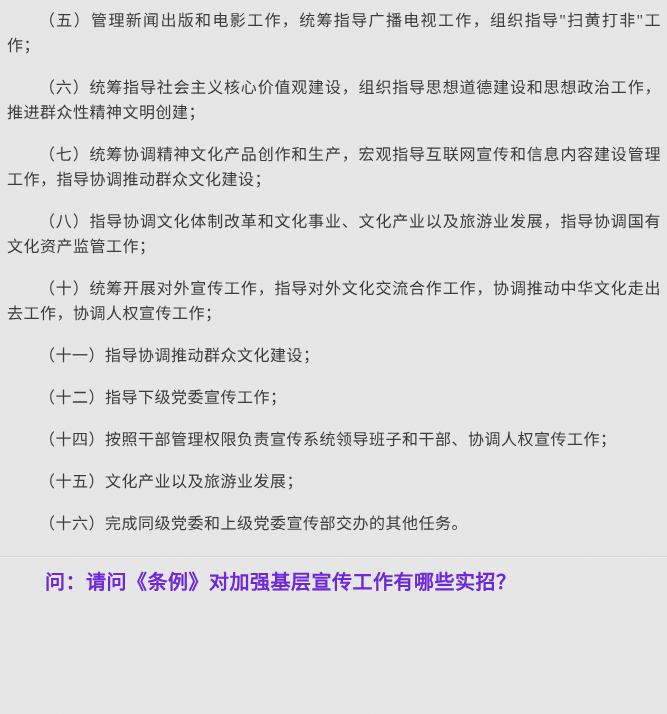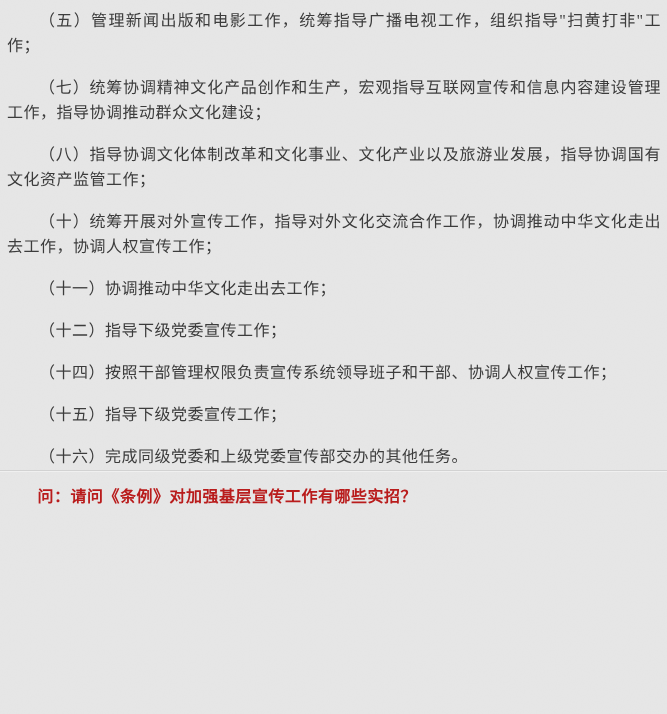--- a/index.html
+++ b/index.html
@@ -32,57 +32,58 @@
   .clause {
     margin: 0 0 17px 0;
     font-size: 16px;
     line-height: 25px;
     color: #3c3c3c;
     text-indent: 2em;
     text-align: justify;
     letter-spacing: 0.5px;
   }
   .clause.last {
-    margin-bottom: 1px;
+    margin-bottom: 20px;
   }
   .divider {
     height: 0;
     border-top: 1px solid #d2d2d2;
     border-bottom: 1px solid #f0f0f0;
     margin: 0 -6px 0 -7px;
   }
   .question {
     margin: 12px 0 0 0;
-    font-size: 16px;
+    font-size: 20px;
     line-height: 25px;
     font-weight: bold;
-    color: #b91c1c;
+    color: #6d28d9;
     text-indent: 1.9em;
     text-align: justify;
     letter-spacing: 0.5px;
   }
 </style>
 </head>
 <body>
 
 <svg class="paper-texture" width="667" height="714" aria-hidden="true">
   <filter id="paperNoise">
     <feTurbulence type="fractalNoise" baseFrequency="0.85" numOctaves="2" result="n"></feTurbulence>
     <feColorMatrix in="n" type="matrix" values="0 0 0 0 0.45  0 0 0 0 0.45  0 0 0 0 0.45  0 0 0 0.05 0"></feColorMatrix>
   </filter>
   <rect width="667" height="714" fill="transparent" filter="url(#paperNoise)"></rect>
 </svg>
 
 <div class="page">
   <p class="clause">（五）管理新闻出版和电影工作，统筹指导广播电视工作，组织指导"扫黄打非"工作；</p>
+  <p class="clause">（六）统筹指导社会主义核心价值观建设，组织指导思想道德建设和思想政治工作，推进群众性精神文明创建；</p>
   <p class="clause">（七）统筹协调精神文化产品创作和生产，宏观指导互联网宣传和信息内容建设管理工作，指导协调推动群众文化建设；</p>
   <p class="clause">（八）指导协调文化体制改革和文化事业、文化产业以及旅游业发展，指导协调国有文化资产监管工作；</p>
   <p class="clause">（十）统筹开展对外宣传工作，指导对外文化交流合作工作，协调推动中华文化走出去工作，协调人权宣传工作；</p>
-  <p class="clause">（十一）协调推动中华文化走出去工作；</p>
+  <p class="clause">（十一）指导协调推动群众文化建设；</p>
   <p class="clause">（十二）指导下级党委宣传工作；</p>
   <p class="clause">（十四）按照干部管理权限负责宣传系统领导班子和干部、协调人权宣传工作；</p>
-  <p class="clause">（十五）指导下级党委宣传工作；</p>
+  <p class="clause">（十五）文化产业以及旅游业发展；</p>
   <p class="clause last">（十六）完成同级党委和上级党委宣传部交办的其他任务。</p>
 
   <div class="divider"></div>
 
   <p class="question">问：请问《条例》对加强基层宣传工作有哪些实招？</p>
 </div>
 
 </body></html>

